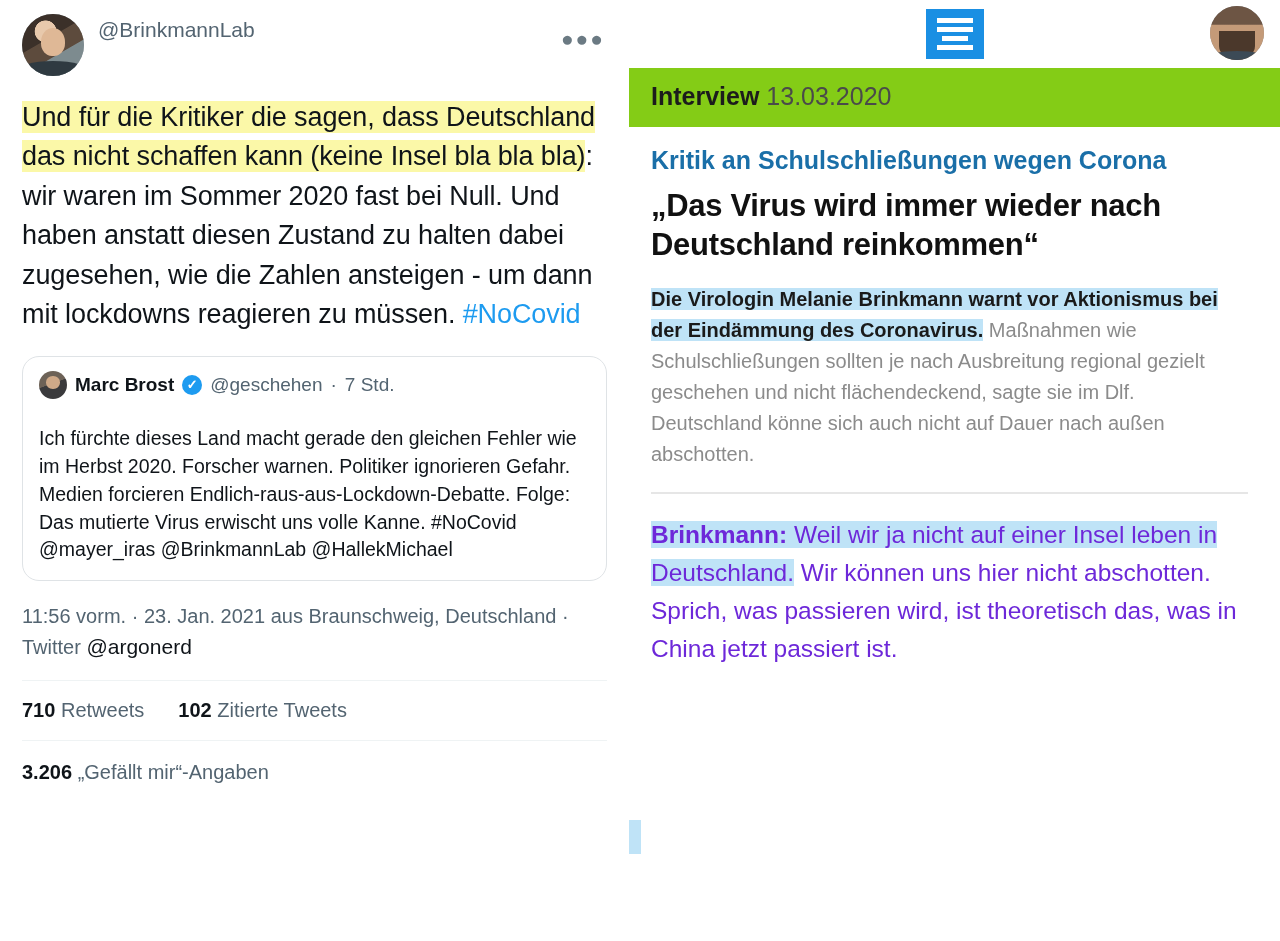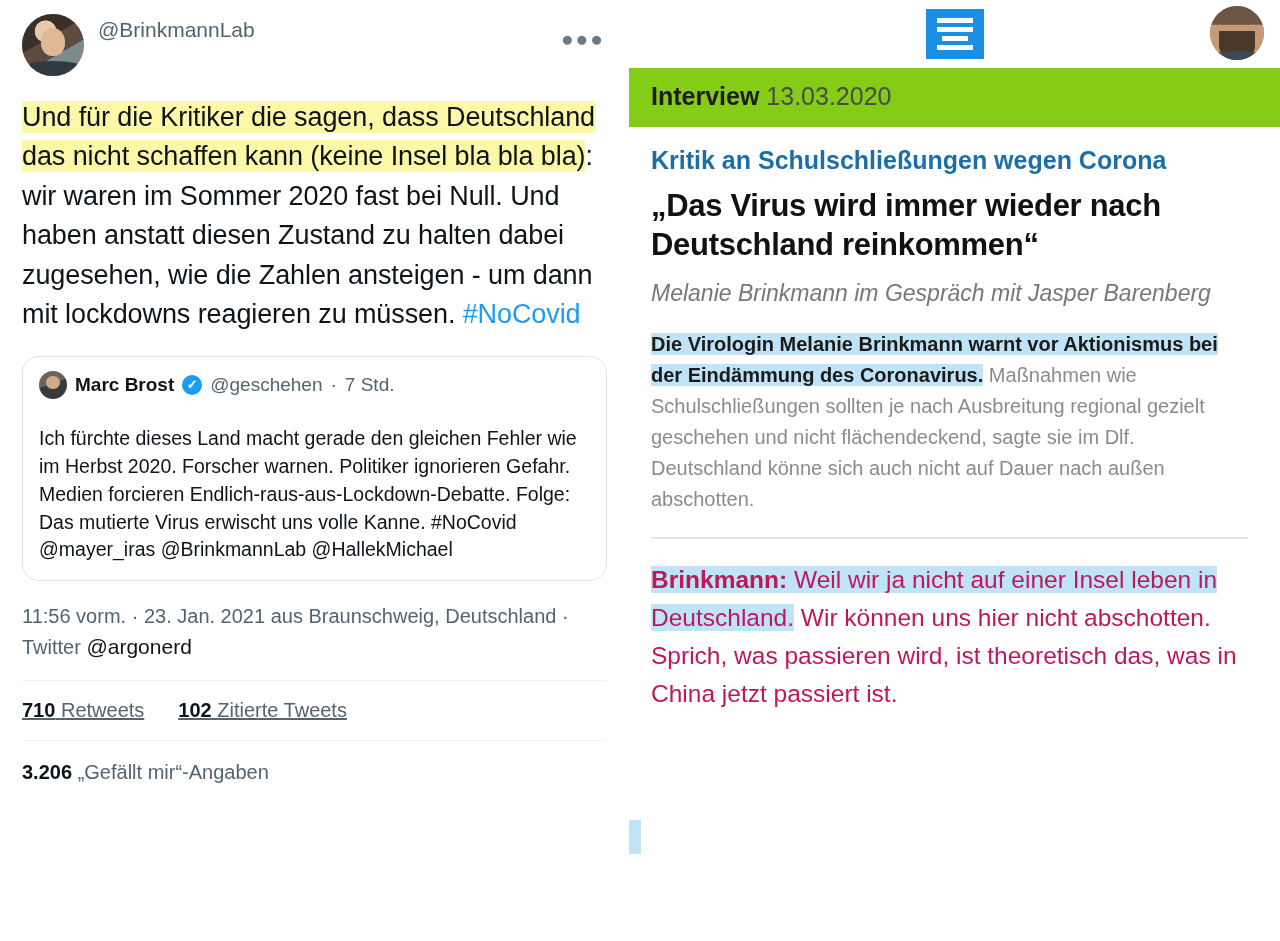--- a/index.html
+++ b/index.html
@@ -169,21 +169,20 @@
   .divider {
     border-top: 1px solid #eff3f4;
     margin: 18px 0 0 0;
   }
   .stats-row {
     display: flex;
     gap: 34px;
     padding: 18px 0 0 0;
     font-size: 20px;
     color: #536471;
-    text-decoration: underline;
   }
   .stats-row b { color: #0f1419; }
   .stats-row2 {
     padding: 20px 0 0 0;
     font-size: 20px;
     color: #536471;
   }
   .stats-row2 b { color: #0f1419; }
 
   
@@ -313,21 +312,21 @@
     -webkit-box-decoration-break: clone;
   }
   .qa-sep {
     margin-top: 22px;
     border-top: 2px solid #e6e6e6;
   }
   .qa-block {
     margin-top: 22px;
     font-size: 24.5px;
     line-height: 1.55;
-    color: #be185d;
+    color: #6d28d9;
   }
   .qa-block b { font-weight: bold; }
   .edge-strip {
     position: absolute;
     left: 0;
     top: 820px;
     width: 12px;
     height: 34px;
     background: #bfe3f7;
   }
@@ -404,21 +403,20 @@
     </div>
 
     <div class="interview-bar">
       <b>Interview</b>
       <span>13.03.2020</span>
     </div>
 
     <div class="article-body">
       <div class="kicker">Kritik an Schulschließungen wegen Corona</div>
       <div class="headline">„Das Virus wird immer wieder nach Deutschland reinkommen“</div>
-      <div class="byline">Melanie Brinkmann im Gespräch mit Jasper Barenberg</div>
 
       <div class="teaser">
         <b class="hl-blue">Die Virologin Melanie Brinkmann warnt vor Aktionismus bei der Eindämmung des Coronavirus.</b><span> Maßnahmen wie Schulschließungen sollten je nach Ausbreitung regional gezielt geschehen und nicht flächendeckend, sagte sie im Dlf. Deutschland könne sich auch nicht auf Dauer nach außen abschotten.</span>
       </div>
 
       <div class="qa-sep"></div>
 
       <div class="qa-block">
         <b class="hl-blue">Brinkmann:</b><span class="hl-blue"> Weil wir ja nicht auf einer Insel leben in Deutschland.</span><span> Wir können uns hier nicht abschotten. Sprich, was passieren wird, ist theoretisch das, was in China jetzt passiert ist.</span>
       </div>

